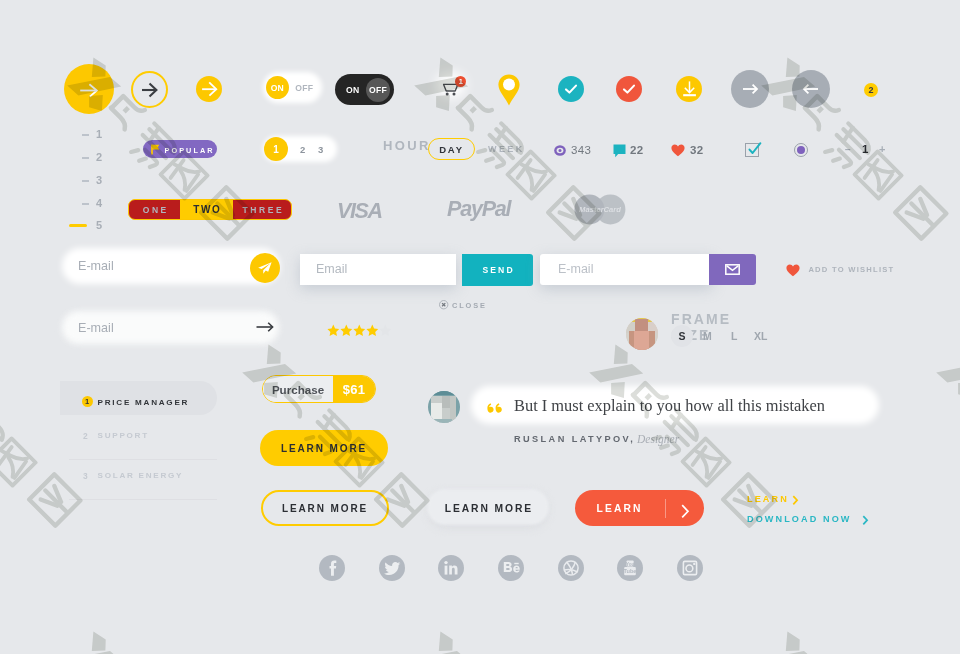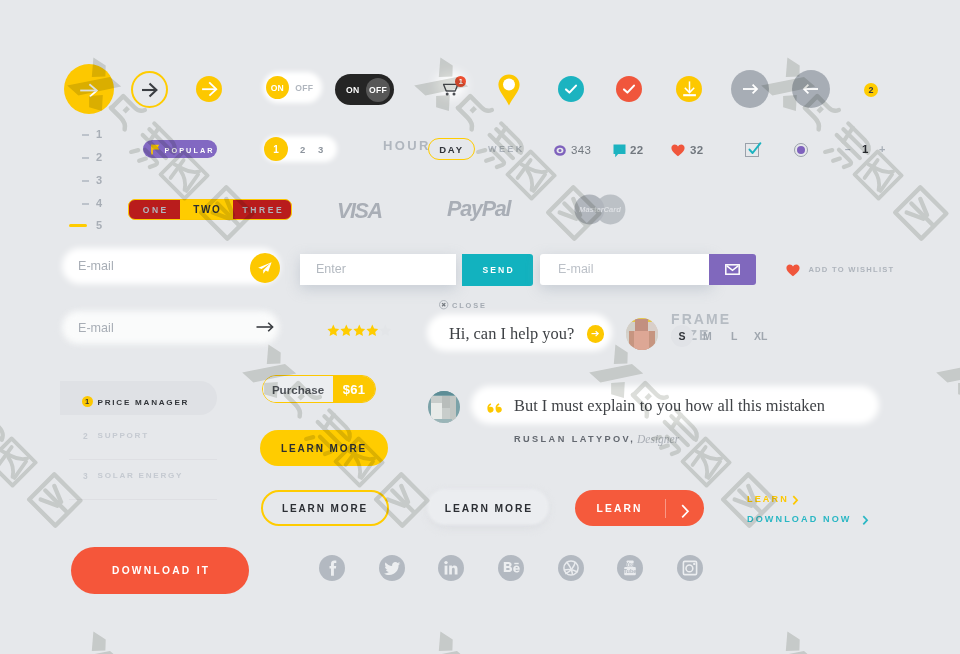--- a/index.html
+++ b/index.html
@@ -234,21 +234,21 @@
   <span class="a" style="left:16px;top:11px;font-size:12.6px;color:#a8aeb6">E-mail</span>
   <div class="a circ" style="left:188px;top:5px;width:30px;height:30px;background:#fdc800;">
     <svg width="14" height="12" viewBox="0 0 14 12" style="margin-top:-0.5px">
       <path d="M13.6 0.3 L0.2 5.8 L3.6 7.1 L12.4 1.3 L5.2 8.2 L5.3 11.7 L7.7 8.6 L10.2 9.7 Z" fill="#fff"></path>
     </svg>
   </div>
 </div>
 
 <div class="a" style="left:300px;top:254px;width:225px;height:31px;">
   <div class="a" style="left:0;top:0;width:156px;height:31px;background:#fff;box-shadow:0 4px 14px rgba(160,170,185,.45)">
-    <span class="a" style="left:16px;top:8px;font-size:12.5px;color:#b3b9c0">Enter</span>
+    <span class="a" style="left:16px;top:8px;font-size:12.5px;color:#b3b9c0">Email</span>
   </div>
   <div class="a" style="left:162px;top:-0.5px;width:71px;height:32px;background:#12b2bf;border-radius:0 3px 3px 0;display:flex;align-items:center;justify-content:center">
     <span class="caps" style="font-size:8.6px;color:#fff;letter-spacing:2.1px;padding-left:2.1px">SEND</span>
   </div>
 </div>
 
 <div class="a" style="left:540px;top:254px;width:217px;height:31px;">
   <div class="a" style="left:0;top:0;width:172px;height:31px;background:#fff;border-radius:3px 0 0 3px;box-shadow:0 4px 14px rgba(160,170,185,.45)">
     <span class="a" style="left:18px;top:8px;font-size:12.5px;color:#bcc1c8">E-mail</span>
   </div>
@@ -289,30 +289,20 @@
 </div>
 
 <div class="a" style="left:438px;top:298px;height:13px;">
   <svg class="a" width="10" height="10" viewBox="0 0 10 10" style="left:0.6px;top:2.2px">
     <circle cx="4.7" cy="4.7" r="4.2" fill="none" stroke="#a8aeb6" stroke-width="0.9"></circle>
     <path d="M3.1 3.1 L6.3 6.3 M6.3 3.1 L3.1 6.3" stroke="#74797f" stroke-width="1.3"></path>
   </svg>
   <span class="caps a" style="left:13.9px;top:2.6px;font-size:7.4px;color:#a4aab2;letter-spacing:1.9px">CLOSE</span>
 </div>
 
-<div class="a" style="left:427px;top:314px;width:185px;height:37px;">
-  <div class="a" style="left:0;top:0;width:185px;height:37px;background:#fff;border-radius:19px;filter:blur(3.2px)"></div>
-  <span class="a" style="left:22px;top:10px;font-family:'Liberation Serif',serif;font-size:16.4px;color:#3f4246">Hi, can I help you?</span>
-  <div class="a circ" style="left:159.6px;top:11.3px;width:17.4px;height:17.4px;background:#fdc800">
-    <svg width="12" height="11" viewBox="0 0 12 11">
-      <path d="M2.5 5.6 H9" stroke="#fff" stroke-width="1.2" fill="none"></path>
-      <path d="M6.6 3.2 L9.2 5.6 L6.6 8.1" stroke="#fff" stroke-width="1.2" fill="none" stroke-linejoin="miter"></path>
-    </svg>
-  </div>
-</div>
 
 <div class="a circ" style="left:626px;top:318px;width:32px;height:32px;overflow:hidden;background:#d8d4cc">
   <svg width="32" height="32" viewBox="0 0 32 32">
     <rect x="0" y="0" width="32" height="32" fill="#d5d2cb"></rect>
     <rect x="5" y="0" width="21" height="5" fill="#e3c548"></rect>
     <rect x="9" y="1" width="13" height="12" fill="#c29080"></rect>
     <rect x="22" y="4" width="10" height="11" fill="#d9cfc9"></rect>
     <rect x="0" y="4" width="9" height="11" fill="#d2cfc8"></rect>
     <rect x="3" y="13" width="26" height="19" fill="#c69580"></rect>
     <rect x="8" y="13" width="15" height="19" fill="#dda795"></rect>
@@ -411,23 +401,20 @@
       <path d="M8.6 4.6 C8.6 2.6 9.9 1.1 11.8 0.3 L12.4 1.7 C11.2 2.3 10.5 3.1 10.3 4.2 C10.8 3.9 11.4 3.8 12.0 3.8 C13.7 3.8 14.8 4.9 14.8 6.6 C14.8 8.4 13.5 9.7 11.7 9.7 C9.8 9.7 8.6 8.2 8.6 5.8 Z"></path>
     </g>
   </svg>
   <span class="a" style="left:43px;top:10px;font-family:'Liberation Serif',serif;font-size:16.4px;color:#3f4246">But I must explain to you how all this mistaken</span>
 </div>
 <div class="a" style="left:514px;top:434px;height:14px;width:260px;white-space:nowrap">
   <span class="caps a" style="left:0;top:0;font-size:9.2px;color:#636870;letter-spacing:2.4px">RUSLAN LATYPOV,</span>
   <span class="a" style="left:123px;top:-1.5px;font-family:'Liberation Serif',serif;font-style:italic;font-size:11.5px;color:#a9aeb5">Designer</span>
 </div>
 
-<div class="a" style="left:71px;top:547px;width:178px;height:47px;border-radius:24px;background:#f5563a;display:flex;align-items:center;justify-content:center">
-  <span class="caps" style="font-size:10.2px;color:#fff;letter-spacing:2.3px;padding-left:2.3px">DOWNLOAD IT</span>
-</div>
 
 <div class="a" style="left:319px;top:555px;width:386px;height:27px;">
   <div class="a circ" style="left:0;top:0;width:26px;height:26px;background:#b3b9c1">
     <svg width="26" height="26" viewBox="0 0 26 26">
       <path d="M14.9 13.6 H16.9 L17.2 11 H14.9 V9.3 C14.9 8.4 15.1 8 16.2 8 H17.3 V5.6 H15.4 C12.8 5.6 12 6.9 12 9.1 V11 H10.5 V13.6 H12 V20.8 H14.9 Z" fill="#eceef0"></path>
     </svg>
   </div>
   <div class="a circ" style="left:60px;top:0;width:26px;height:26px;background:#b3b9c1">
     <svg width="26" height="26" viewBox="0 0 26 26">
       <path d="M21.5 8.2 C20.9 8.5 20.2 8.7 19.5 8.8 C20.1 8.4 20.6 7.8 20.8 7.1 C20.2 7.5 19.5 7.8 18.7 7.9 C18.1 7.3 17.2 6.9 16.3 6.9 C14.5 6.9 13.1 8.4 13.1 10.2 C13.1 10.5 13.1 10.7 13.2 11 C10.5 10.8 8.1 9.5 6.5 7.5 C6.2 8 6 8.6 6 9.2 C6 10.4 6.6 11.4 7.5 12 C6.9 12 6.4 11.8 6 11.6 C6 11.6 6 11.6 6 11.6 C6 13.2 7.1 14.5 8.6 14.8 C8.3 14.9 7.9 14.9 7.6 14.9 C7.4 14.9 7.1 14.9 6.9 14.8 C7.3 16.1 8.5 17 9.9 17.1 C8.8 18 7.4 18.5 5.9 18.5 C5.6 18.5 5.4 18.5 5.1 18.4 C6.6 19.4 8.3 19.9 10.2 19.9 C16.3 19.9 19.6 14.9 19.6 10.5 C19.6 10.4 19.6 10.2 19.6 10.1 C20.3 9.6 20.9 8.9 21.5 8.2 Z" fill="#eceef0"></path>

